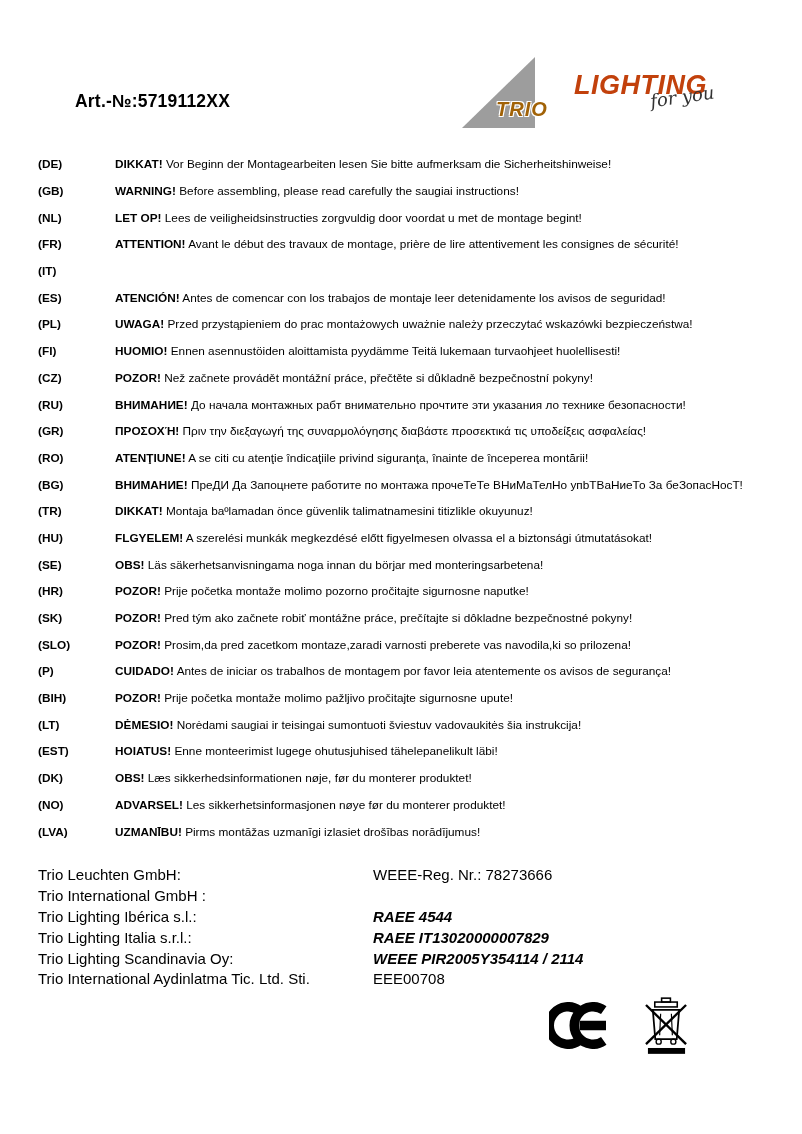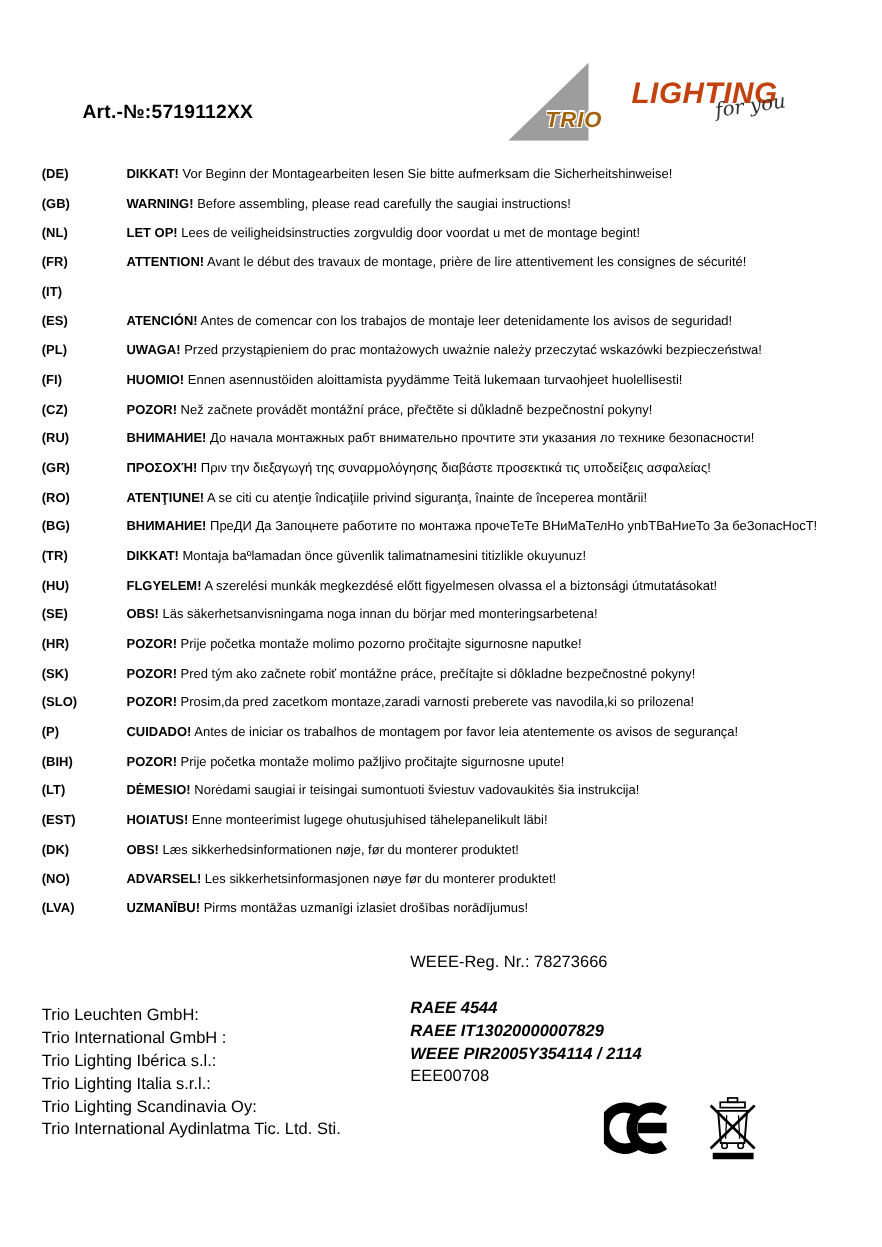--- a/index.html
+++ b/index.html
@@ -24,28 +24,28 @@
     font-size:27px;font-style:italic;font-weight:bold;
     color:#c2410c;letter-spacing:0.5px;
   }
   .logo-foryou{
     position:absolute;left:650px;top:86px;
     font-family:"DejaVu Serif", serif;font-style:italic;
     font-size:18px;color:#333;transform:rotate(-8deg);
   }
   
   .warnings{position:absolute;left:38px;top:151px;width:740px;}
-  .wrow{height:26.7px;display:flex;align-items:flex-start;font-size:11.8px;line-height:14px;}
+  .wrow{height:26.7px;display:flex;align-items:center;font-size:11.8px;line-height:14px;}
   .wcode{width:77px;flex:0 0 77px;font-weight:bold;}
   .wtext{white-space:nowrap;}
   .wkey{font-weight:bold;}
   
   .companies{position:absolute;left:38px;top:866px;width:720px;font-size:15px;}
   .crow{display:flex;height:20.9px;align-items:flex-start;line-height:18px;}
-  .cname{width:335px;flex:0 0 335px;margin-top:48px;}
+  .cname{width:335px;flex:0 0 335px;}
   .creg{white-space:nowrap;}
   .creg.it{font-style:italic;font-weight:bold;}
   
   .ce{position:absolute;left:549px;top:1002px;}
   .bin{position:absolute;left:645px;top:997px;}
 </style>
 </head>
 <body>
 
 <div class="page">

